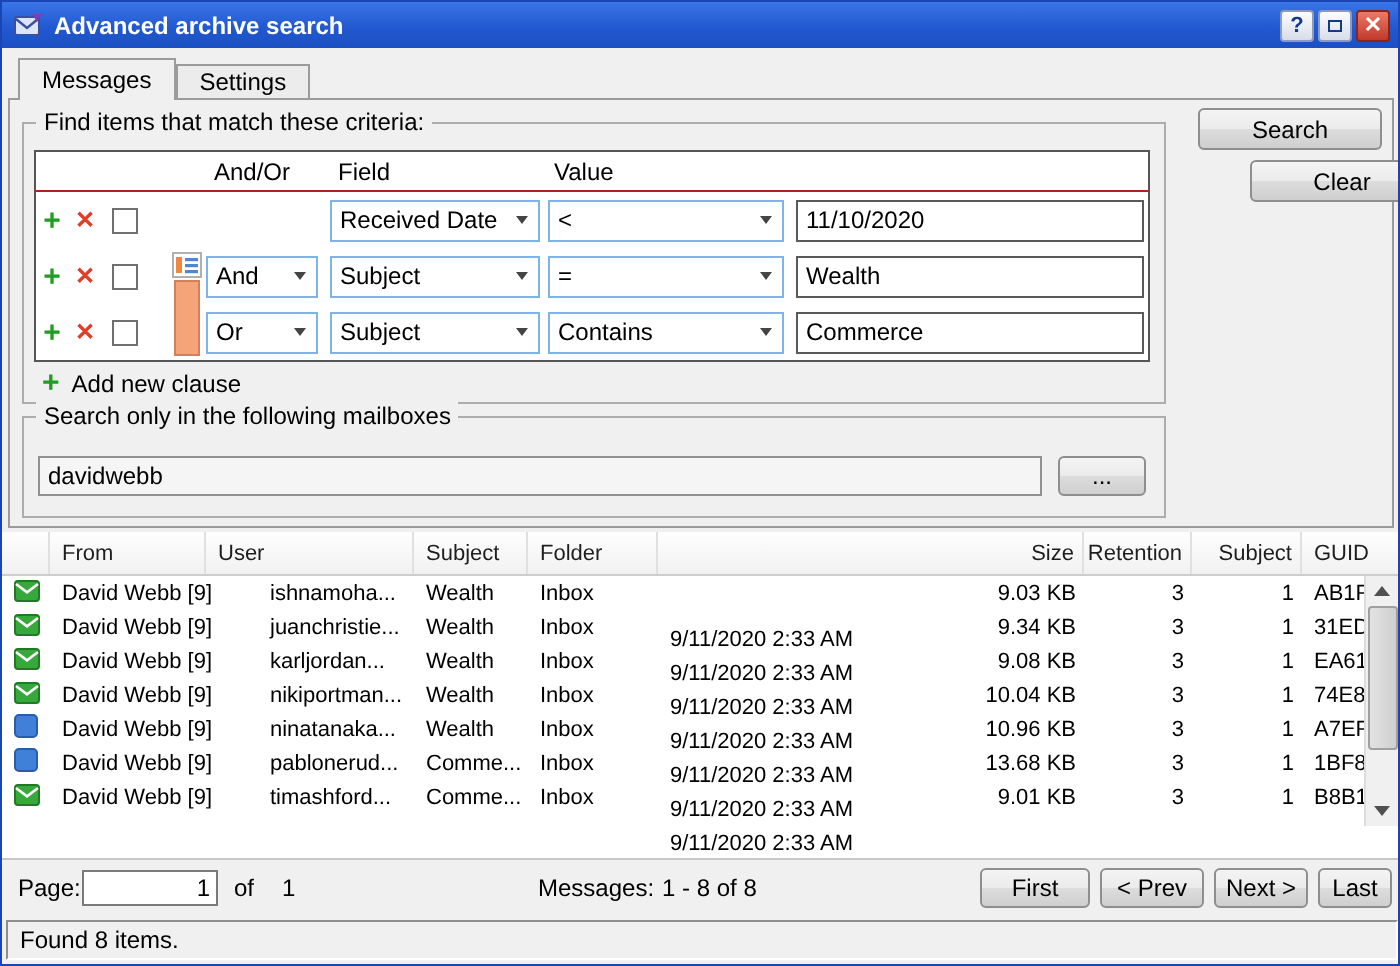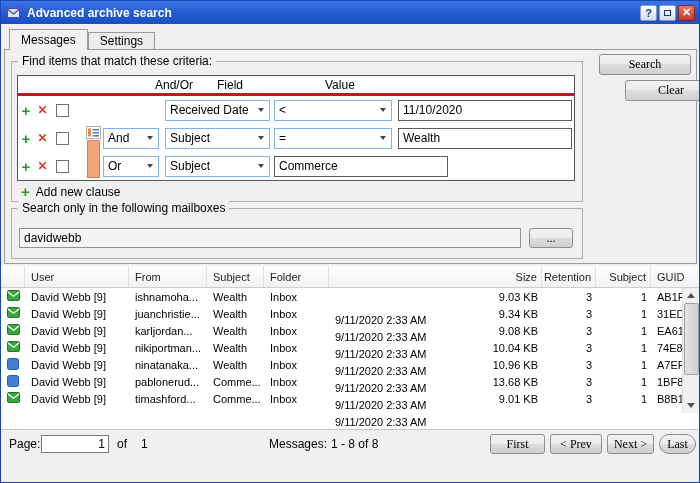--- a/index.html
+++ b/index.html
@@ -29,21 +29,21 @@
 
   
   .fieldset { position: absolute; border: 1px solid #adadad; z-index: 2; }
   .fs-criteria { left: 10px; top: 60px; width: 572px; height: 141px; }
   .fs-mail { left: 10px; top: 207px; width: 572px; height: 51px; }
   .legend { position: absolute; top: -8px; left: 6px; background: #f0f0f0; padding: 0 4px; font-size: 12px; z-index: 3; }
 
   
   .crit-table { position: absolute; left: 16px; top: 74px; width: 558px; height: 106px;
     background: #fff; border: 1px solid #555; z-index: 2; }
-  .crit-header { display: flex; height: 20px; align-items: center; border-bottom: 3px solid #b91c1c; font-size: 12px; padding-left: 48px; }
+  .crit-header { display: flex; height: 20px; align-items: center; border-bottom: 1px solid #b91c1c; font-size: 12px; }
   .ch-spacer { width: 85px; }
   .ch { padding-left: 4px; }
   .ch-andor { width: 62px; }
   .ch-field { width: 109px; }
   .ch-op { width: 124px; padding-left: 9px; }
   .ch-value { flex: 1; padding-left: 3px; }
   .crit-rows { position: relative; }
   .crit-row { display: flex; align-items: center; height: 28px; }
   .cell { flex: 0 0 auto; display: flex; align-items: center; justify-content: center; }
   .c-add { width: 16px; }
@@ -71,21 +71,21 @@
   
   .mail-input { position: absolute; left: 18px; top: 227px; width: 502px; height: 20px; z-index: 3;
     border: 1px solid #919191; background: #f5f5f5; font-size: 12px; padding: 0 4px;
     font-family: "Liberation Sans", sans-serif; }
   .browse-btn { position: absolute; left: 528px; top: 227px; width: 44px; height: 20px; z-index: 3; }
 
   
   .btn { border: 1px solid #8e8e8e; border-radius: 3px; font-size: 12px;
     background: linear-gradient(#f4f4f4 0%,#ebebeb 50%,#dddddd 50%,#cfcfcf 100%);
     display: flex; align-items: center; justify-content: center; cursor: default;
-    font-family: Liberation Serif, serif; }
+    font-family: Liberation Sans, sans-serif; }
   .btn-search { position: absolute; left: 598px; top: 53px; width: 92px; height: 21px; z-index: 3; }
   .btn-clear { position: absolute; left: 624px; top: 79px; width: 92px; height: 21px; z-index: 3; }
 
   
   .results-bg { position: absolute; left: 0; top: 265px; width: 700px; height: 163px; background: #fff; }
   .res-header { position: absolute; left: 0; top: 265px; width: 700px; height: 22px; display: flex;
     background: linear-gradient(#fefefe,#f1f1f1); border-bottom: 1px solid #cdcdcd; font-size: 11px; color: #1e1e1e; }
   .hc { display: flex; align-items: center; padding-left: 6px; border-right: 1px solid #e0e0e0; }
   .res-rows { position: absolute; left: 0; top: 287px; width: 683px; }
   .res-row { display: flex; height: 17px; align-items: center; font-size: 11px; background: #fff; }
@@ -116,21 +116,21 @@
   
   .pager { position: absolute; left: 0; top: 428px; width: 700px; height: 28px; background: #f0f0f0;
     border-top: 1px solid #c8c8c8; font-size: 12px; padding-left: 26px; }
   .pager .lbl { position: absolute; top: 7px; }
   .page-input { position: absolute; left: 40px; top: 5px; width: 68px; height: 18px; border: 1px solid #7a7a7a;
     text-align: right; padding-right: 3px; font-size: 12px; font-family: "Liberation Sans", sans-serif; background: #fff; }
   .pbtn { position: absolute; top: 4px; height: 20px; }
   .pb-first { left: 489px; width: 55px; }
   .pb-prev { left: 549px; width: 52px; }
   .pb-next { left: 606px; width: 47px; text-align: center; }
-  .pb-last { left: 658px; width: 37px; border-radius: 10px; }
+  .pb-last { left: 658px; width: 37px; }
 
   
   .statusbar { position: absolute; left: 0; top: 456px; width: 700px; height: 26px; background: #f0f0f0; }
   .status-inner { position: absolute; left: 2px; right: 2px; top: 3px; bottom: 3px; background: #f0f0f0;
     border: 1px solid; border-color: #8f8f8f #ffffff #ffffff #8f8f8f; display: flex; align-items: center;
     padding-left: 6px; font-size: 12px; }
 </style>
 </head>
 <body>
 
@@ -265,20 +265,26 @@
         <span>Or</span>
         <span class="combo-arrow"></span>
       </div>
     </div>
     <div class="cell c-field">
       <div class="combo">
         <span>Subject</span>
         <span class="combo-arrow"></span>
       </div>
     </div>
+    <div class="cell c-op">
+      <div class="combo">
+        <span>Contains</span>
+        <span class="combo-arrow"></span>
+      </div>
+    </div>
     <div class="cell c-val">
       <input class="tbox" value="Commerce" style="">
     </div>
   </div>
 </div>
   </div>
 
   <div class="add-clause">
     <span class="i-add">+</span>
     <span>Add new clause</span>
@@ -289,22 +295,22 @@
   </div>
   <input class="mail-input" value="davidwebb" style="">
   <button class="btn browse-btn">...</button>
 
   <button class="btn btn-search">Search</button>
   <button class="btn btn-clear">Clear</button>
 
   <div class="results-bg"></div>
   <div class="res-header">
     <div class="hc hc-icon"></div>
+    <div class="hc hc-from">From</div>
     <div class="hc hc-user">User</div>
-    <div class="hc hc-from">From</div>
     <div class="hc hc-subject">Subject</div>
     <div class="hc hc-folder">Folder</div>
     <div class="hc hc-received">Received</div>
     <div class="hc hc-size num">Size</div>
     <div class="hc hc-retention num">Retention</div>
     <div class="hc hc-version num">Subject</div>
     <div class="hc hc-guid">GUID</div>
   </div>
   <div class="res-rows" id="res-rows">
   <div class="res-row">
@@ -450,14 +456,17 @@
     <span class="lbl" style="left:116px">of</span>
     <span class="lbl" style="left:140px">1</span>
     <span class="lbl" style="left:268px">Messages:</span>
     <span class="lbl" style="left:330px">1 - 8 of 8</span>
     <button class="btn pbtn pb-first">First</button>
     <button class="btn pbtn pb-prev">&lt; Prev</button>
     <button class="btn pbtn pb-next">Next &gt;</button>
     <button class="btn pbtn pb-last">Last</button>
   </div>
 
+  <div class="statusbar">
+    <div class="status-inner">Found 8 items.</div>
+  </div>
 
 </div>
 
 </body></html>

